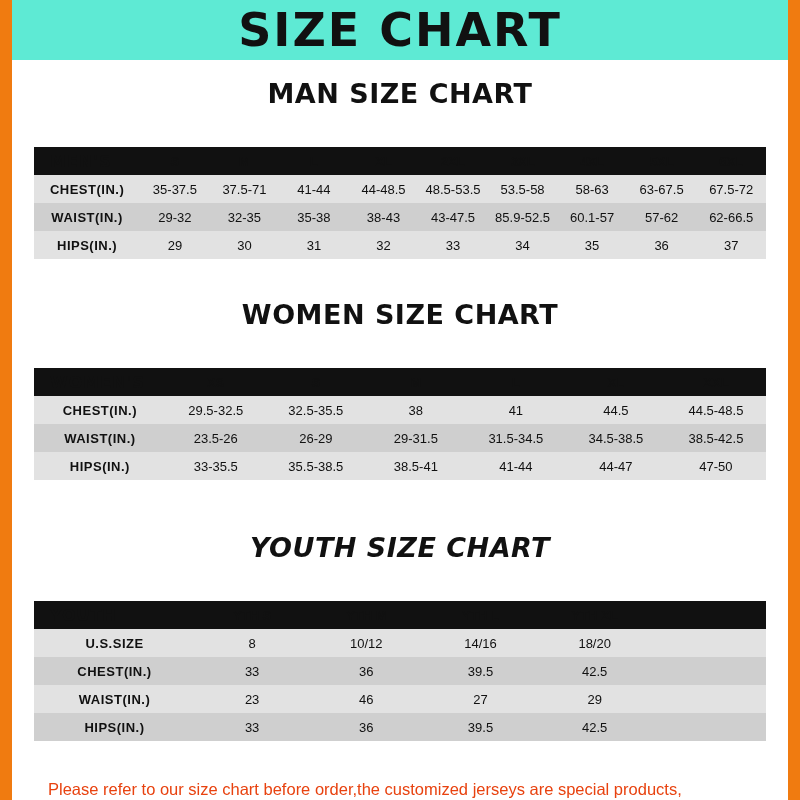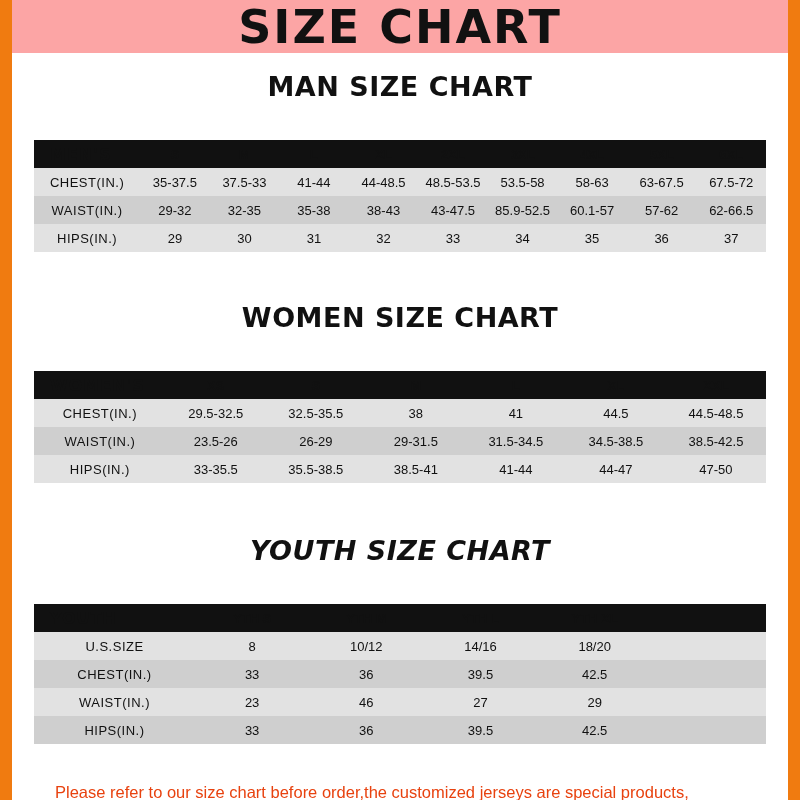--- a/index.html
+++ b/index.html
@@ -18,22 +18,22 @@
     width: 800px;
     height: 800px;
     box-sizing: border-box;
     border-left: 12px solid #f07b10;
     border-right: 12px solid #f07b10;
     background: #ffffff;
     display: flex;
     flex-direction: column;
   }
   .banner {
-    background: #fca5a5;
-    height: 53px;
+    background: #5eead4;
+    height: 60px;
     display: flex;
     align-items: center;
     justify-content: center;
     flex: none;
   }
   .banner-title {
     font-family: "DejaVu Sans", sans-serif;
     font-weight: bold;
     font-size: 46px;
     letter-spacing: 2px;
@@ -49,21 +49,21 @@
   }
   .section-title {
     text-align: center;
     font-family: "DejaVu Sans", sans-serif;
     font-weight: bold;
     font-size: 27px;
     color: #111111;
     letter-spacing: 0.5px;
   }
   .t1 { margin: 18px 0 10px; }
-  .t2 { margin: 22px 0 10px; text-align: center; }
+  .t2 { margin: 12px 0 10px; text-align: center; }
   .t3 { margin: 24px 0 10px; font-style: italic; }
 
   table.size-table {
     width: 100%;
     border-collapse: collapse;
     table-layout: fixed;
   }
   table.size-table th,
   table.size-table td {
     text-align: center;
@@ -86,39 +86,39 @@
     text-align: left;
     padding-left: 16px;
     font-family: "DejaVu Sans", sans-serif;
     font-size: 16px;
     letter-spacing: 1px;
   }
   tbody tr.alt-light { background: #e2e2e2; }
   tbody tr.alt-dark  { background: #cfcfcf; }
   tbody td.row-head {
     text-align: center;
-    font-weight: normal;
+    font-weight: bold;
     letter-spacing: 0.5px;
     font-size: 13px;
   }
   
   .men col.c0 { width: 14.5%; }
   .women col.c0 { width: 18%; }
   .youth col.c0 { width: 22%; }
 
   .footer-note {
     margin-top: auto;
     padding: 10px 14px 14px 14px;
     color: #e8420f;
     font-family: "Liberation Sans", sans-serif;
     font-size: 16.5px;
     line-height: 1.32;
     text-align: left;
   }
-  .footer-note div { white-space: nowrap; margin-left: 7px; }
+  .footer-note div { white-space: nowrap; }
 </style>
 </head>
 <body>
 
 <div class="page">
 
   <div class="banner">
     <div class="banner-title">SIZE CHART</div>
   </div>
 
@@ -150,21 +150,21 @@
           <th>3XL</th>
           <th>4XL</th>
           <th>5XL</th>
           <th>6XL</th>
         </tr>
       </thead>
       <tbody>
         <tr class="alt-light">
           <td class="row-head">CHEST(IN.)</td>
           <td>35-37.5</td>
-          <td>37.5-33</td>
+          <td>37.5-71</td>
           <td>41-44</td>
           <td>44-48.5</td>
           <td>48.5-53.5</td>
           <td>53.5-58</td>
           <td>58-63</td>
           <td>63-67.5</td>
           <td>67.5-72</td>
         </tr>
         <tr class="alt-dark">
           <td class="row-head">WAIST(IN.)</td>

